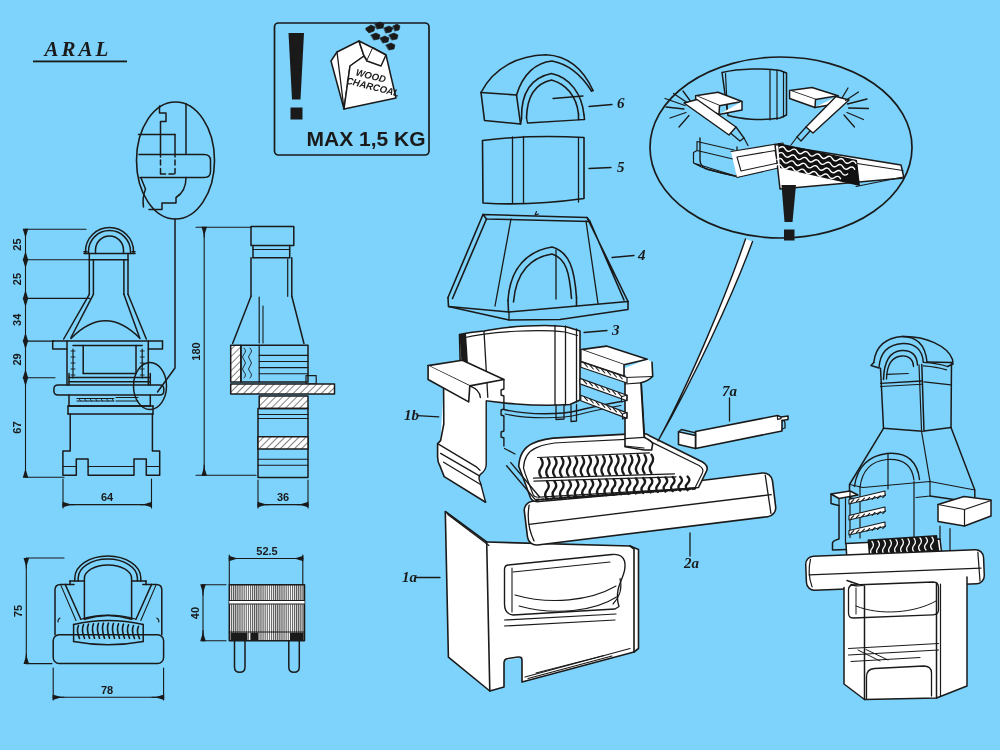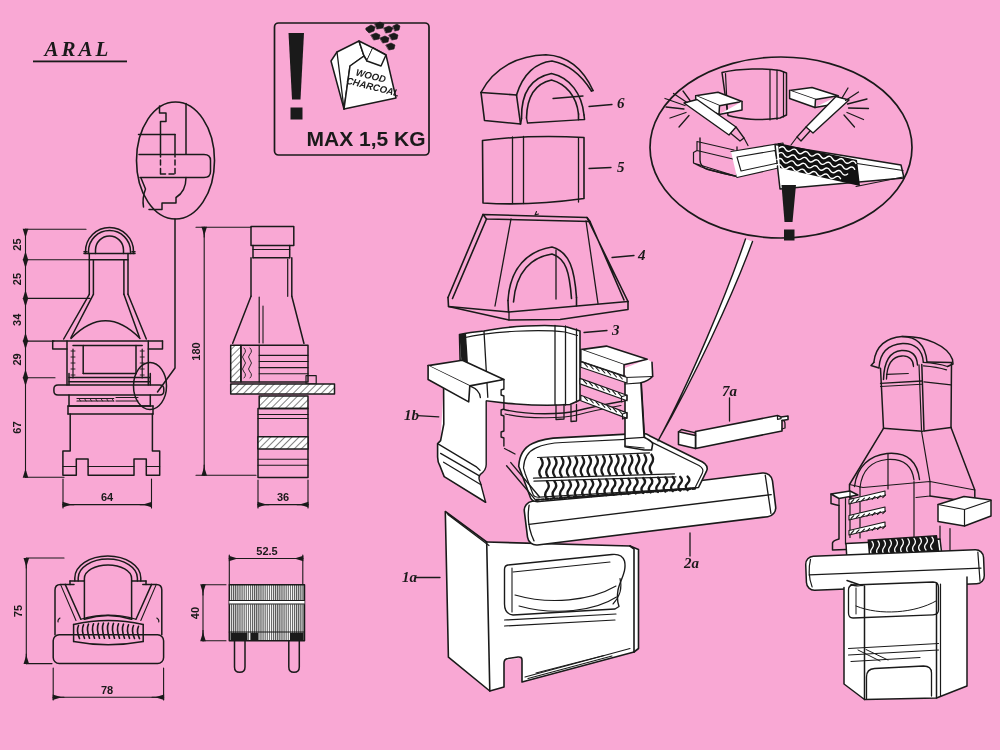--- a/index.html
+++ b/index.html
@@ -1,16 +1,16 @@
 <!DOCTYPE html>
 <html><head>
 <meta charset="utf-8">
 <style>
   html,body{margin:0;padding:0;background:#fff;}
-  #page{width:1000px;height:750px;position:relative;overflow:hidden;background:#f9a8d4;}
+  #page{width:1000px;height:750px;position:relative;overflow:hidden;background:#7dd3fc;}
   svg{position:absolute;top:0;left:0;}
   text{font-family:"Liberation Sans",sans-serif;fill:#1a1a1a;}
   .dim{font-size:11px;font-weight:bold;}
   .lbl{font-family:"Liberation Serif",serif;font-style:italic;font-weight:bold;font-size:15px;}
 </style>
 </head>
 <body>
 <div id="page">
 <svg width="1000" height="750" viewBox="0 0 1000 750">
 <defs>

